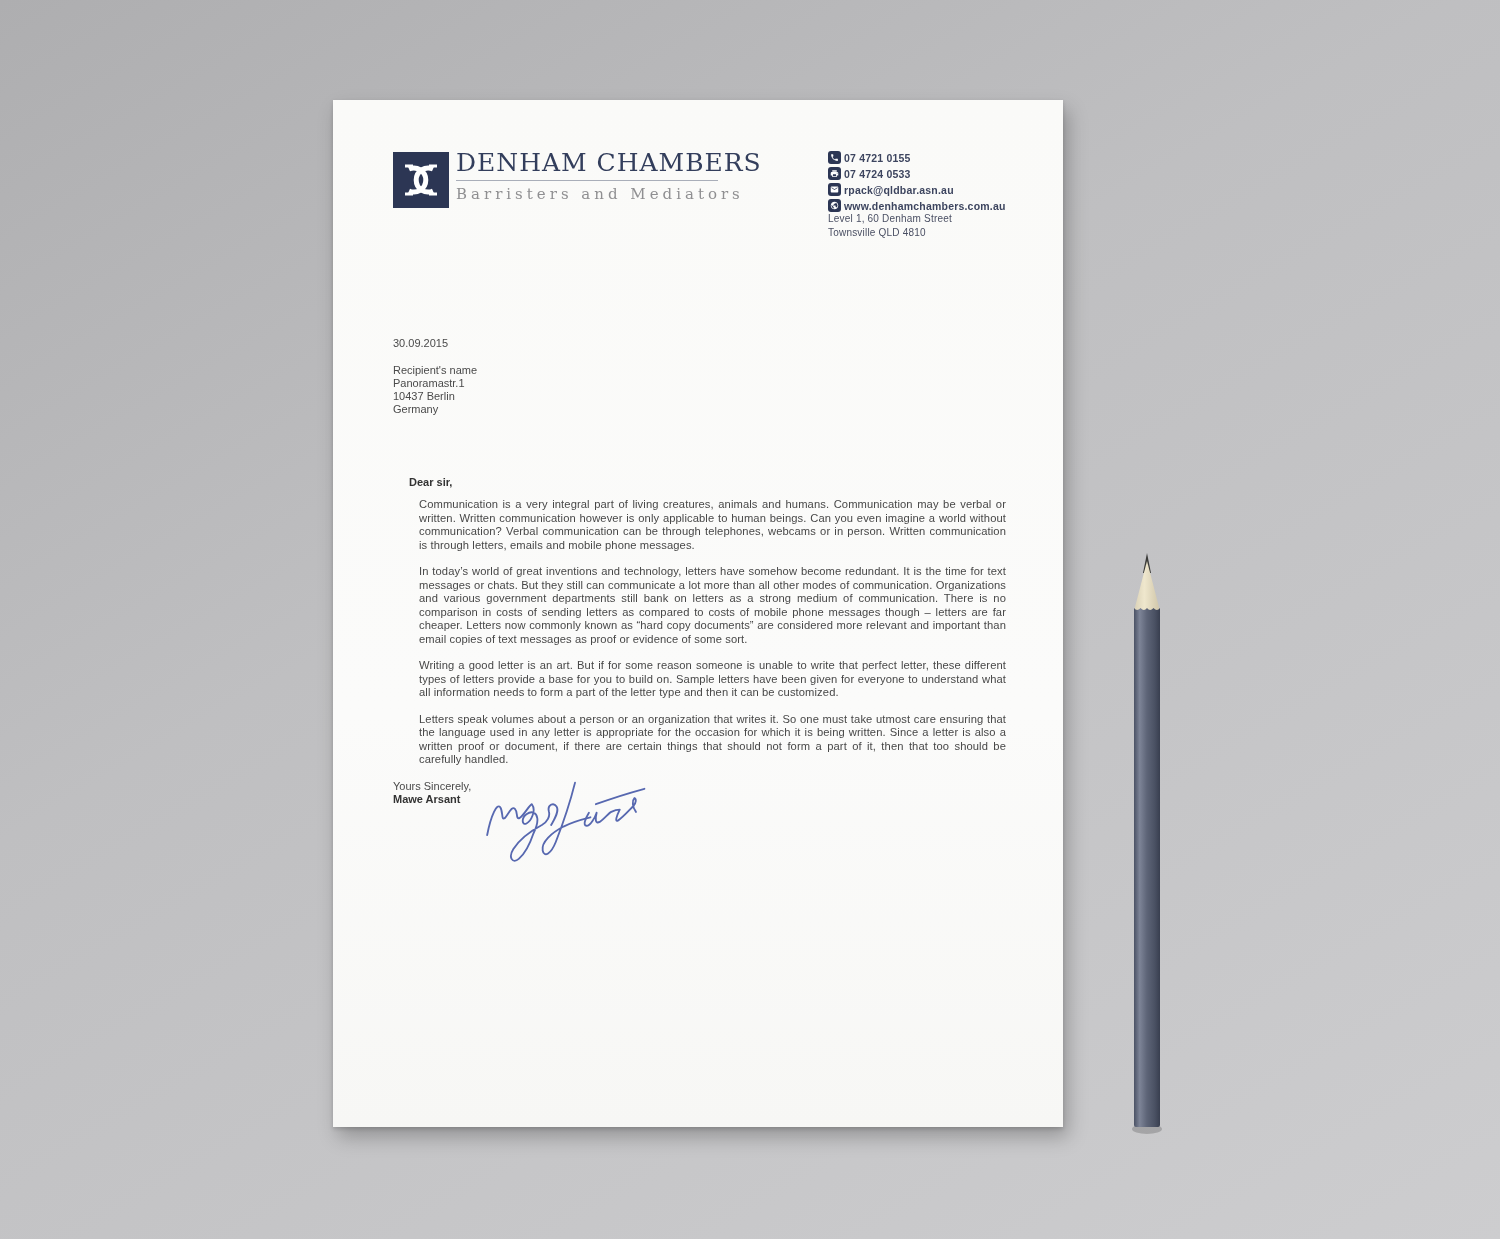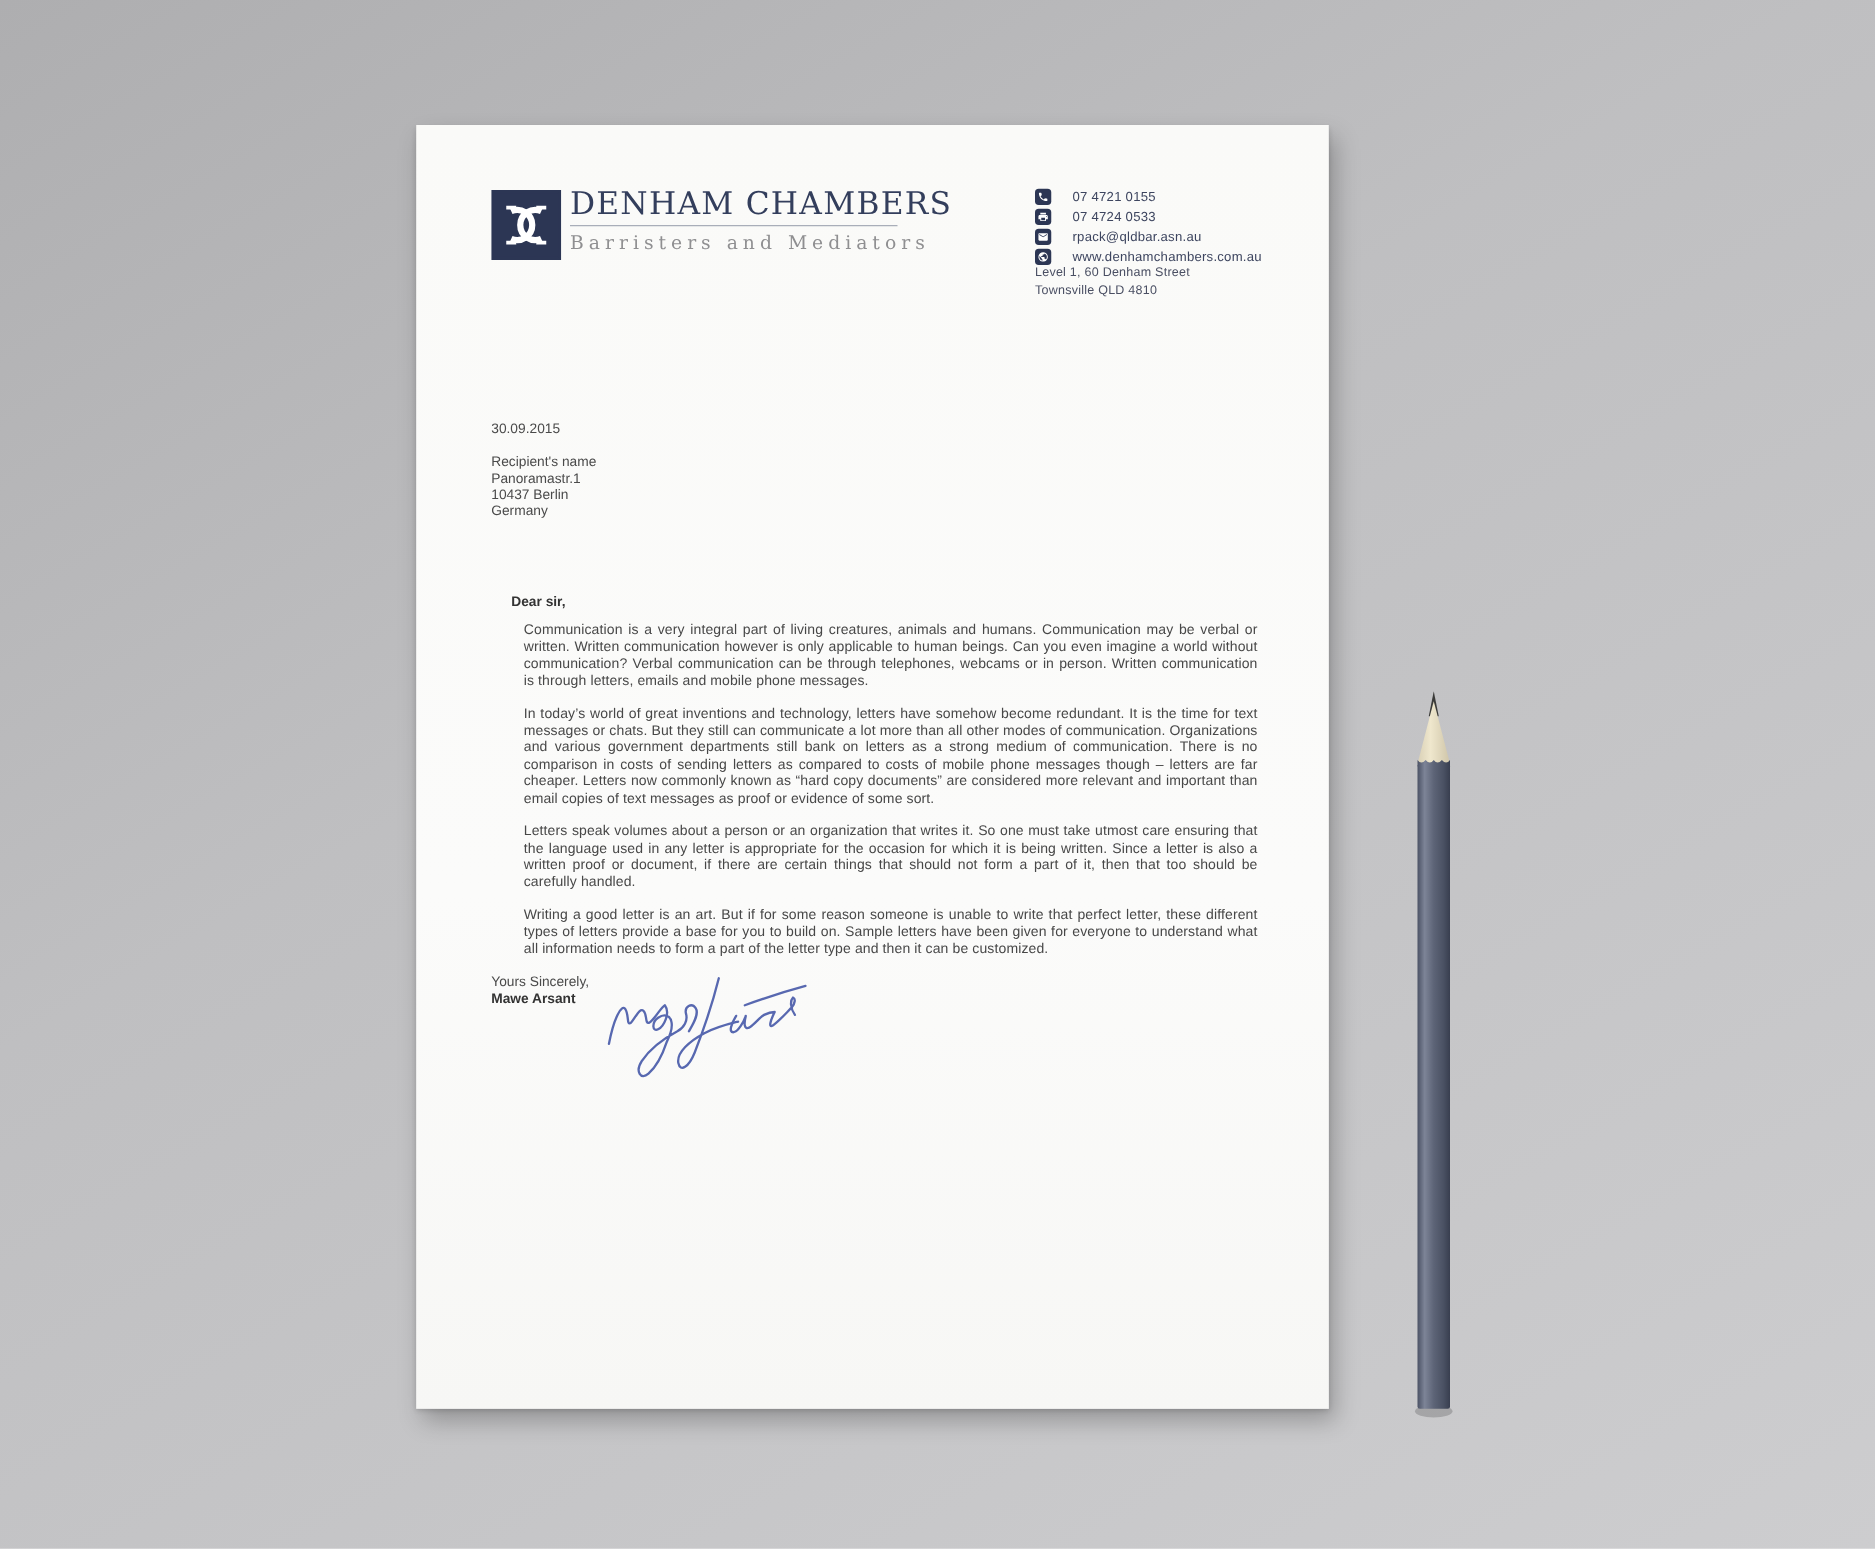--- a/index.html
+++ b/index.html
@@ -24,21 +24,21 @@
     font-family:"DejaVu Serif","Liberation Serif",serif;
     font-size:25px; color:#333e5c; letter-spacing:1px; white-space:nowrap;
     padding-bottom:3px; border-bottom:1px solid #a9aeb9;
   }
   .tagline {
     font-family:"DejaVu Serif","Liberation Serif",serif;
     font-size:15px; color:#8f8f91; letter-spacing:4px; margin-top:4px; white-space:nowrap;
   }
 
   .contact { position:absolute; left:495px; top:51px; width:215px; }
-  .contact-row { display:flex; align-items:center; gap:17px; margin-bottom:3px; }
+  .contact-row { display:flex; align-items:center; gap:3px; margin-bottom:3px;font-weight:bold; }
   .icon-badge {
     width:13px; height:13px; background:#2c3654; border-radius:3px;
     display:flex; align-items:center; justify-content:center; flex:0 0 13px;
   }
   .icon-badge svg { width:9px; height:9px; fill:#fff; }
   .contact-text { font-size:10.5px; color:#3d455f; letter-spacing:.2px; white-space:nowrap; }
   .address { position:absolute; left:495px; top:112px; font-size:10px; color:#4a4f63; line-height:14px; letter-spacing:.2px; }
 
   
   .letter-col { position:absolute; left:60px; top:0; width:613px; }
@@ -130,22 +130,22 @@
       <div>Panoramastr.1</div>
       <div>10437 Berlin</div>
       <div>Germany</div>
     </div>
 
     <div class="salutation">Dear sir,</div>
 
     <div class="body-paragraphs">
       <p>Communication is a very integral part of living creatures, animals and humans. Communication may be verbal or written. Written communication however is only applicable to human beings. Can you even imagine a world without communication? Verbal communication can be through telephones, webcams or in person. Written communication is through letters, emails and mobile phone messages.</p>
       <p>In today’s world of great inventions and technology, letters have somehow become redundant. It is the time for text messages or chats. But they still can communicate a lot more than all other modes of communication. Organizations and various government departments still bank on letters as a strong medium of communication. There is no comparison in costs of sending letters as compared to costs of mobile phone messages though – letters are far cheaper. Letters now commonly known as “hard copy documents” are considered more relevant and important than email copies of text messages as proof or evidence of some sort.</p>
+      <p>Writing a good letter is an art. But if for some reason someone is unable to write that perfect letter, these different types of letters provide a base for you to build on. Sample letters have been given for everyone to understand what all information needs to form a part of the letter type and then it can be customized.</p>
       <p>Letters speak volumes about a person or an organization that writes it. So one must take utmost care ensuring that the language used in any letter is appropriate for the occasion for which it is being written. Since a letter is also a written proof or document, if there are certain things that should not form a part of it, then that too should be carefully handled.</p>
-      <p>Writing a good letter is an art. But if for some reason someone is unable to write that perfect letter, these different types of letters provide a base for you to build on. Sample letters have been given for everyone to understand what all information needs to form a part of the letter type and then it can be customized.</p>
     </div>
 
     <div class="closing">Yours Sincerely,</div>
     <div class="signatory">Mawe Arsant</div>
   </div>
 
   <div class="signature">
     <svg viewBox="0 0 240 125">
       <g fill="none" stroke="#4a5caa" stroke-width="2.4" stroke-linecap="round" stroke-linejoin="round" opacity="0.92">
         <path d="M8,82 C13,56 21,40 25,46 C29,52 26,64 31,60 C36,54 40,44 44,48 C48,52 45,62 50,60 C56,56 62,44 66,42 C72,50 65,64 59,67 C53,70 52,60 59,55 C66,50 72,53 73,60 C74,66 71,74 68,80 C64,92 57,106 49,113 C41,120 35,111 42,100 C50,88 64,77 79,69 C86,65 90,58 88,51 C86,43 94,39 98,45 C102,51 95,62 91,69"></path>

